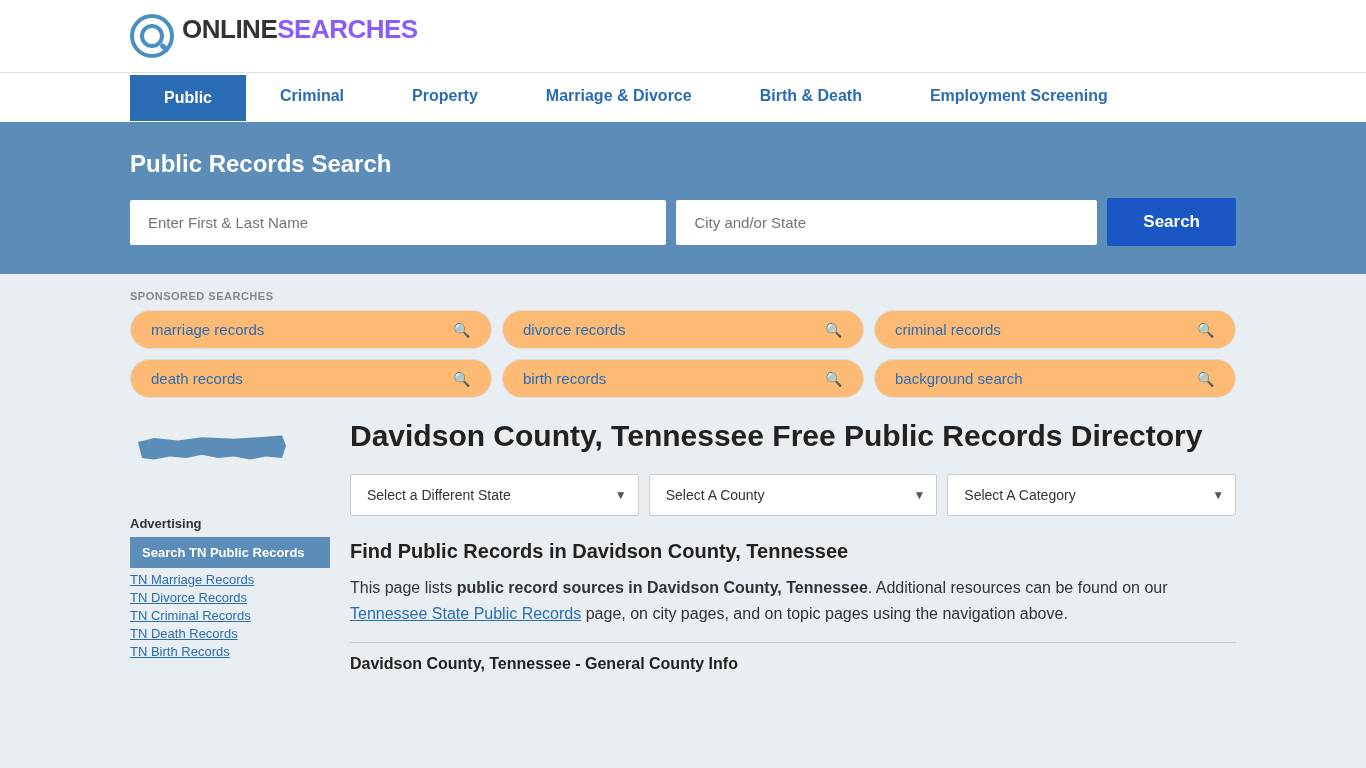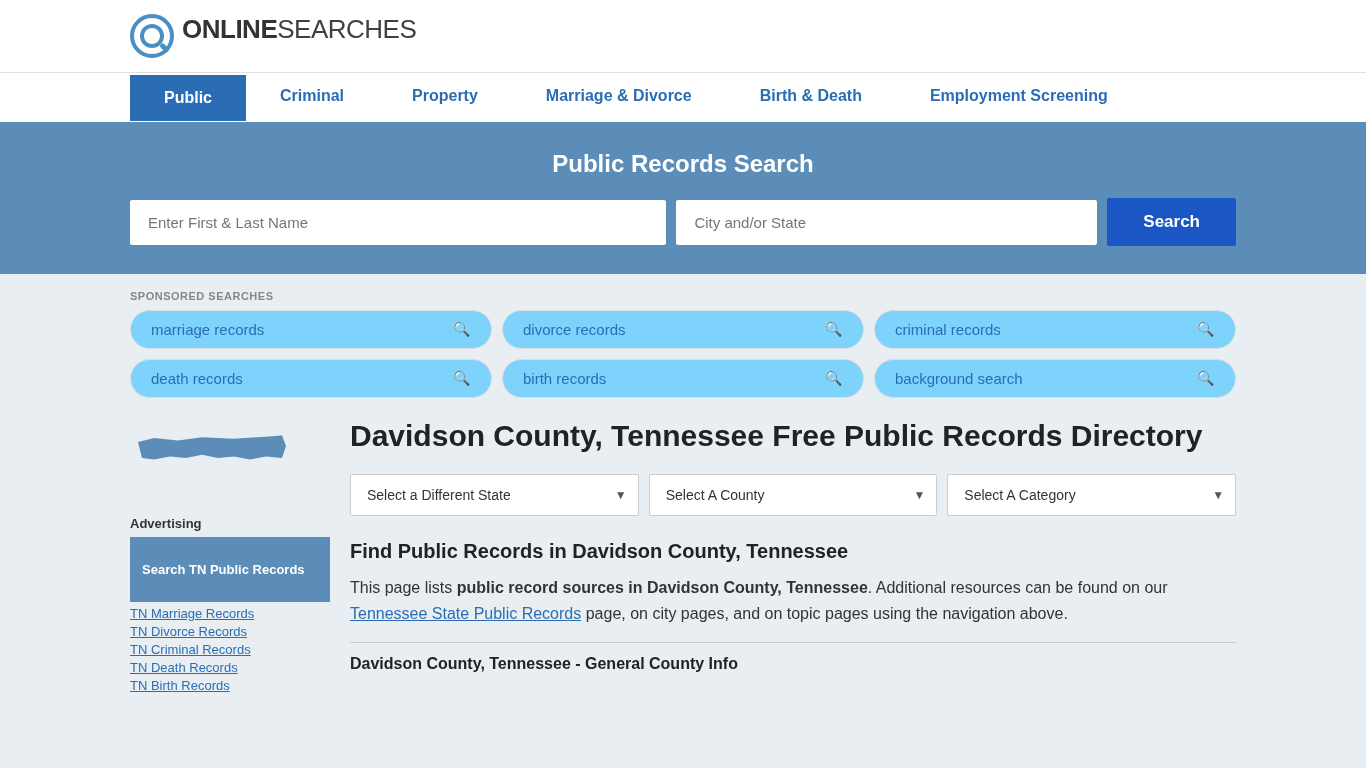--- a/index.html
+++ b/index.html
@@ -33,22 +33,22 @@
       gap: 0;
     }
     .logo-online {
       font-size: 26px;
       font-weight: 900;
       color: #333;
       letter-spacing: -0.5px;
     }
     .logo-searches {
       font-size: 26px;
-      font-weight: 400;
-      color: #404040;
+      font-weight: 700;
+      color: #8b5cf6;
       letter-spacing: -0.5px;
     }
 
     
     .nav {
       background: #fff;
       border-top: 1px solid #e0e0e0;
       padding: 0 130px;
       display: flex;
       align-items: center;
@@ -68,21 +68,21 @@
       color: #fff;
       border-bottom: none;
     }
 
     
     .search-banner {
       background: #5b8db8;
       padding: 28px 130px;
     }
     .search-title {
-      text-align: center;
+      text-align: left;
       color: #fff;
       font-size: 24px;
       font-weight: 700;
       margin-bottom: 20px;
     }
     .search-form {
       display: flex;
       gap: 10px;
       align-items: center;
     }
@@ -126,25 +126,26 @@
       text-transform: uppercase;
       font-weight: 600;
     }
     .sponsored-grid {
       display: grid;
       grid-template-columns: repeat(3, 1fr);
       gap: 10px;
       margin-bottom: 20px;
     }
     .sponsored-tag {
-      background: #7dd3fc;
+      background: #fdba74;
       border: 1px solid #ddd;
       border-radius: 20px;
       padding: 10px 20px;
       display: flex;
+      align-items: center;
       justify-content: center;
       gap: 3px;
       cursor: pointer;
     }
     .sponsored-tag span {
       color: #2a6db5;
       font-size: 15px;
     }
     .sponsored-tag .search-icon-small {
       color: #555;
@@ -173,21 +174,21 @@
     }
     .advertising-label {
       font-size: 13px;
       font-weight: 700;
       color: #333;
       margin-bottom: 6px;
     }
     .sidebar-ad-highlighted {
       background: #5b8db8;
       color: #fff;
-      padding: 25px 12px;
+      padding: 8px 12px;
       font-size: 13px;
       font-weight: 600;
       cursor: pointer;
       margin-bottom: 4px;
     }
     .sidebar-link {
       display: block;
       color: #2a6db5;
       font-size: 13px;
       font-weight: 400;

